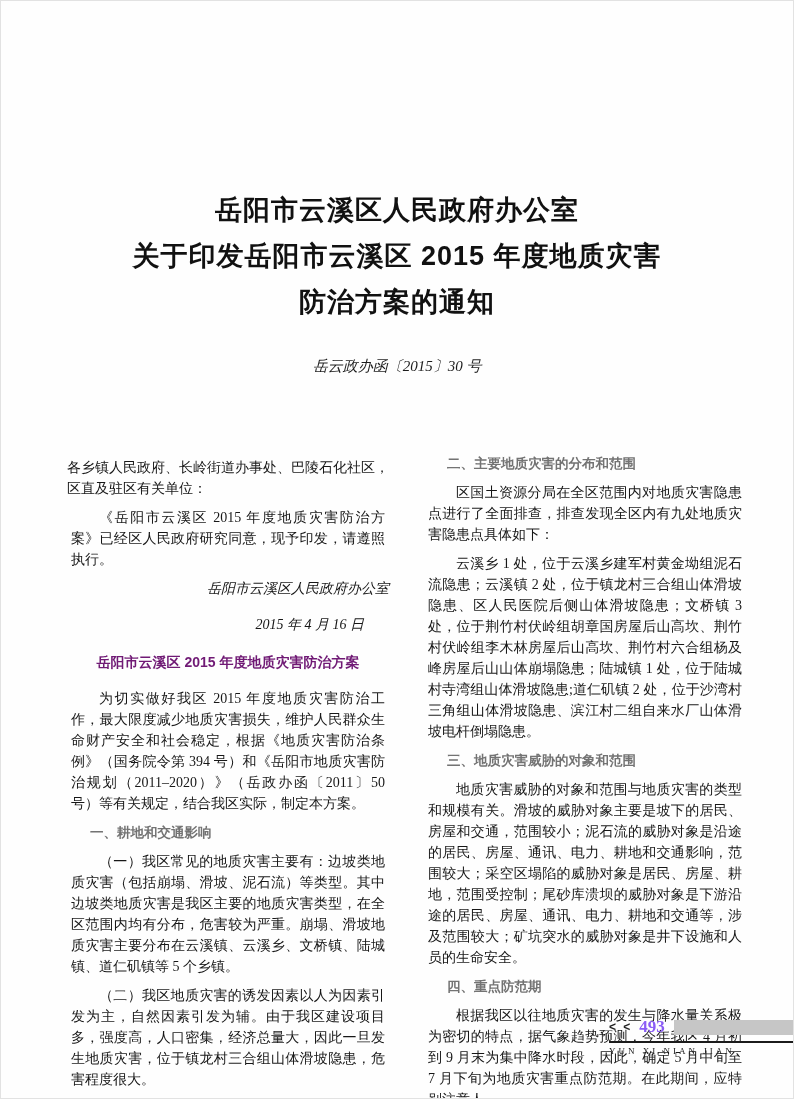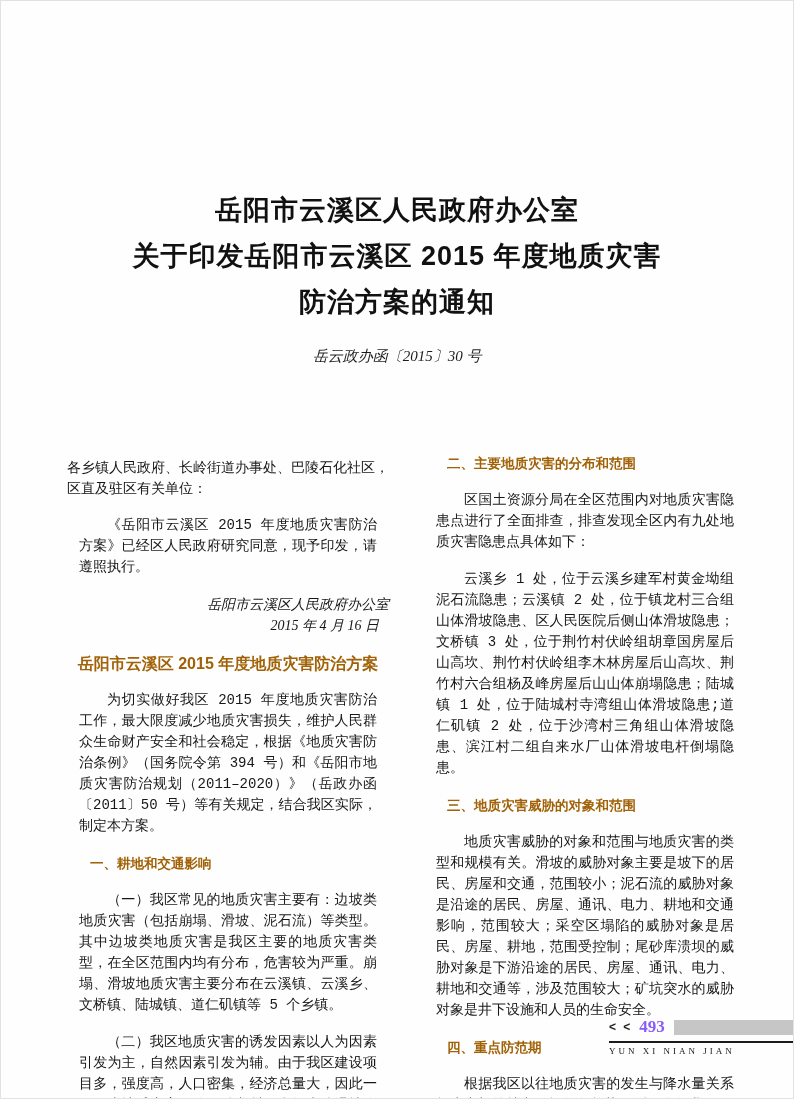--- a/index.html
+++ b/index.html
@@ -17,62 +17,62 @@
   .title-block{
     position:absolute;top:186px;left:0;right:0;
     text-align:center;
     font-family:"Liberation Sans","DejaVu Sans",sans-serif;
     font-weight:bold;
     font-size:27px;line-height:46px;
     letter-spacing:1px;
     color:#111;
   }
   .doc-number{
-    position:absolute;top:346px;left:0;right:0;
+    position:absolute;top:356px;left:0;right:0;
     text-align:center;
     font-style:italic;
     font-size:15px;
     color:#1c1c1c;
   }
   
   .columns{
     position:absolute;top:452px;left:62px;
     width:687px;
     display:flex;gap:27px;
   }
   .col{
     width:330px;
     font-size:14px;line-height:21px;
     text-align:justify;
   }
-  .para{margin:16px;text-indent:2em;font-family:Liberation Mono, monospace;}
+  .para{margin:8px;text-indent:2em;}
   .para-flush{margin:4px;text-indent:0;}
   .sec-heading{
     margin:0;text-indent:2em;
     font-family:"Liberation Sans","DejaVu Sans",sans-serif;
     font-weight:bold;font-size:13.5px;
-    color:#a16207;
+    color:#737373;
   }
   .sig{
     margin:2px 0 0 0;
     text-align:right;padding-right:4px;
     font-style:italic;
   }
   .date{
-    margin:0;
+    margin:15px;
     text-align:right;padding-right:14px;
     font-style:italic;
   }
   .plan-title{
     margin:17px 0 15px 0;
     text-align:center;
     font-family:"Liberation Sans","DejaVu Sans",sans-serif;
-    font-weight:bold;font-size:16px;
+    font-weight:bold;font-size:14px;
     white-space:nowrap;
-    color:#a16207;
+    color:#701a75;
   }
   
   .footer{
     position:absolute;left:608px;right:0;top:1016px;
   }
   .marker-row{display:flex;align-items:center;}
   .angles{
     font-family:"Liberation Sans","DejaVu Sans",sans-serif;
     font-size:12px;font-weight:bold;letter-spacing:2px;
     color:#222;margin-right:7px;

